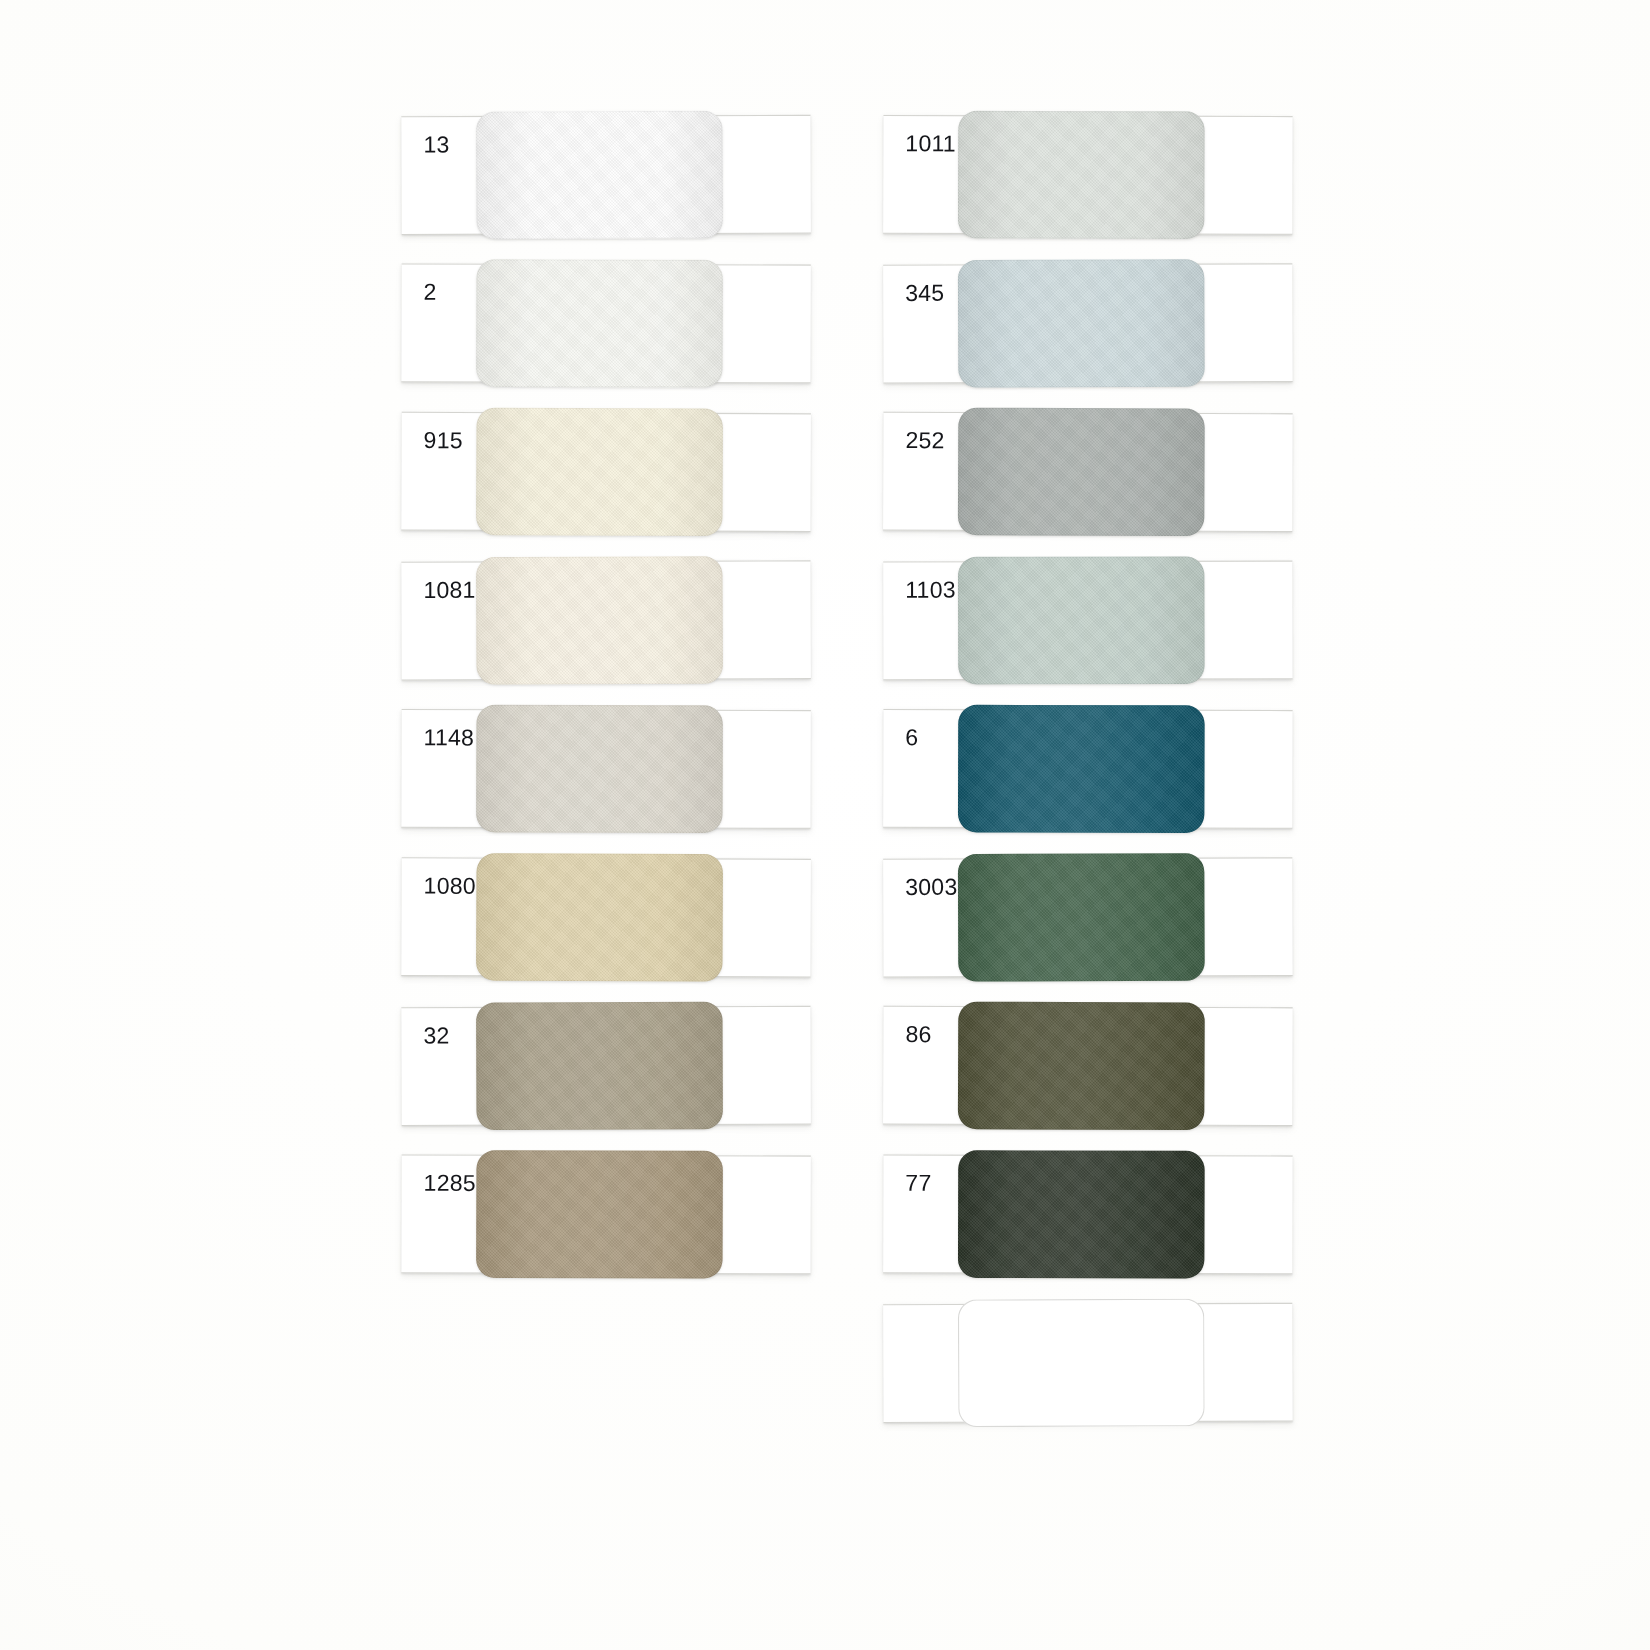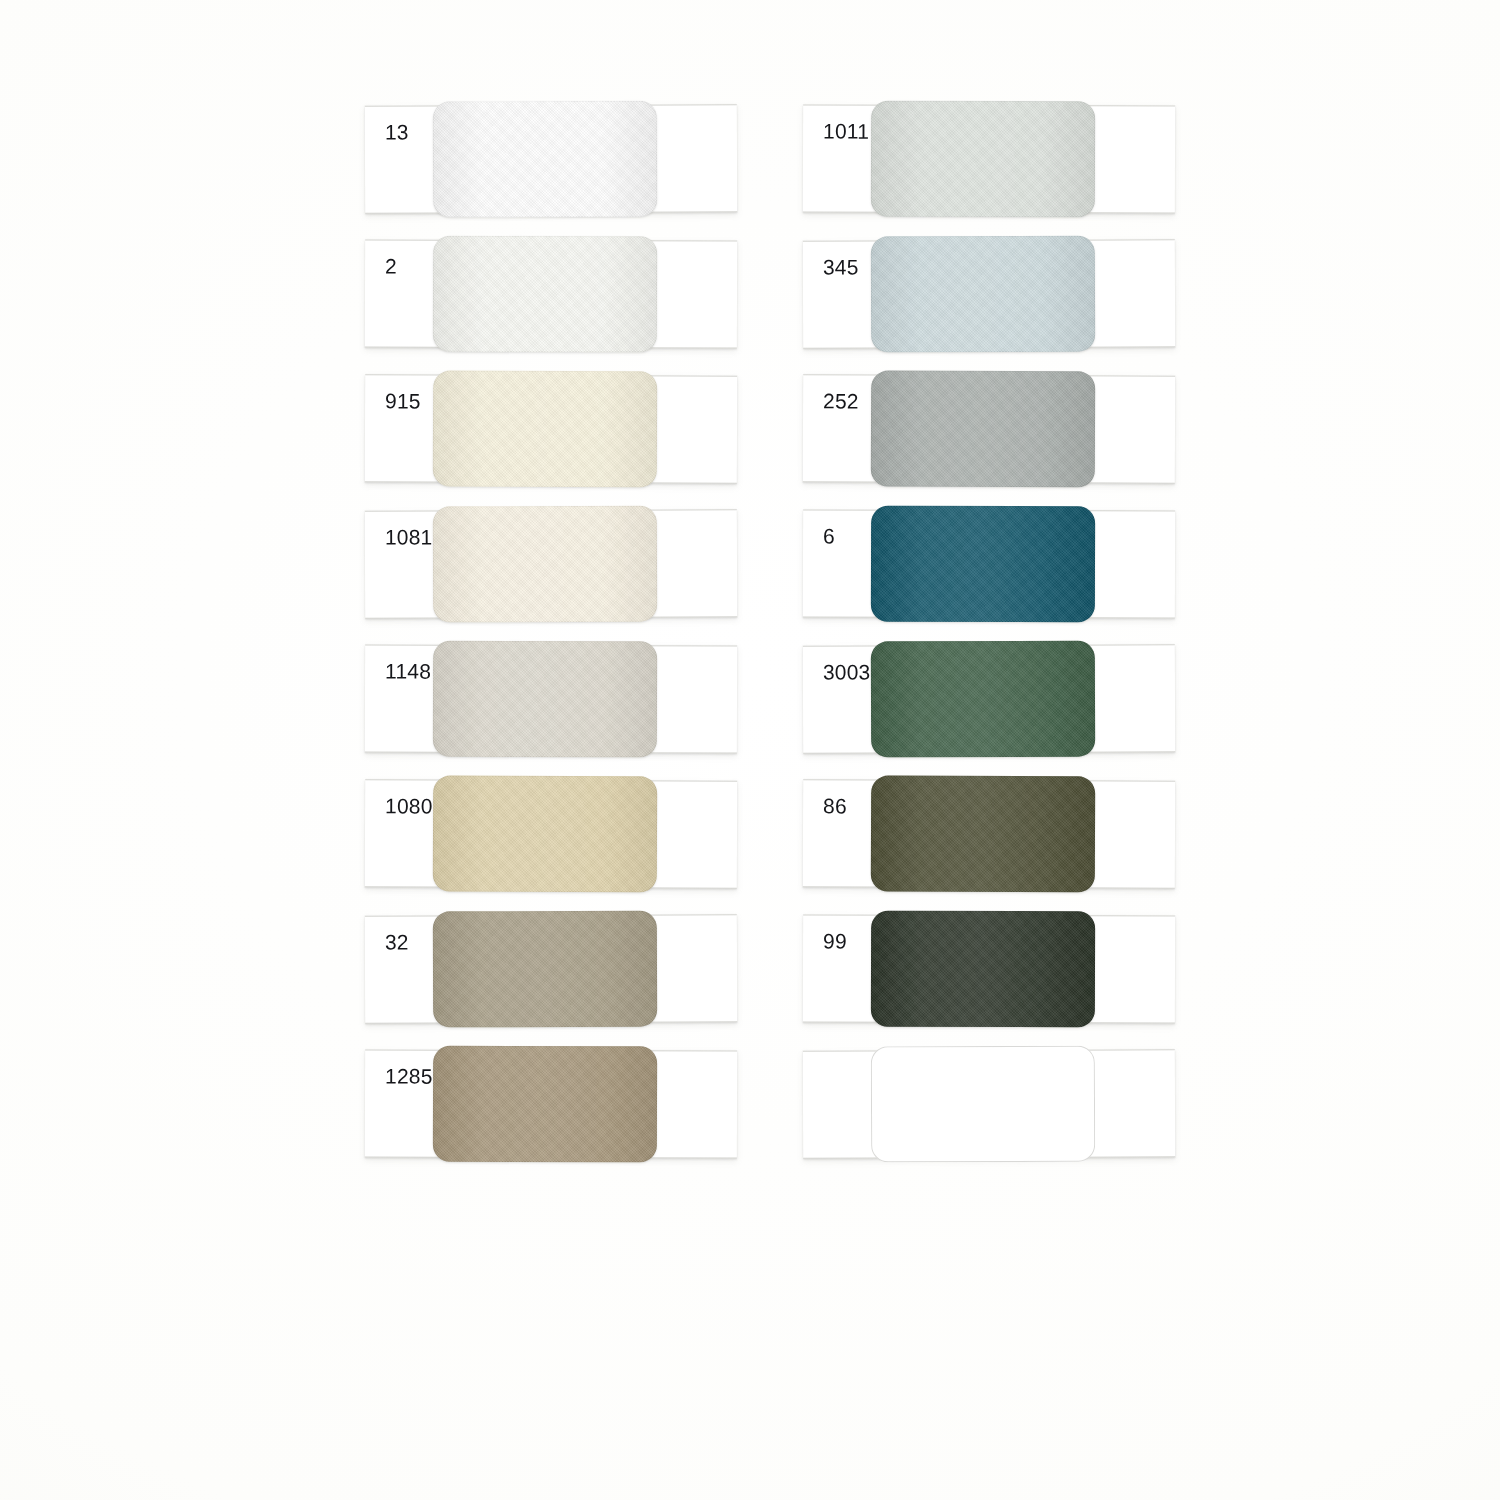--- a/index.html
+++ b/index.html
@@ -196,39 +196,43 @@
     <div class="card r1">
       <span class="card-number">345</span>
       <div class="patch" style="background-color: rgb(204, 218, 221);"></div>
     </div>
 
     <div class="card r4">
       <span class="card-number">252</span>
       <div class="patch" style="background-color: rgb(170, 176, 173);"></div>
     </div>
 
+    <div class="card r3">
+      <span class="card-number">1103</span>
+      <div class="patch" style="background-color: rgb(192, 207, 200);"></div>
+    </div>
 
     <div class="card r2">
       <span class="card-number">6</span>
       <div class="patch" style="background-color: rgb(17, 86, 106);"></div>
     </div>
 
     <div class="card r1">
       <span class="card-number">3003</span>
       <div class="patch" style="background-color: rgb(63, 96, 71);"></div>
     </div>
 
 
     <div class="card r4">
       <span class="card-number">86</span>
       <div class="patch" style="background-color: rgb(78, 79, 53);"></div>
     </div>
 
     <div class="card r2">
-      <span class="card-number">99</span>
+      <span class="card-number">77</span>
       <div class="patch" style="background-color: rgb(43, 52, 40);"></div>
     </div>
 
     <div class="card r1">
       <span class="card-number"></span>
       <div class="patch blank"></div>
     </div>
 
   </div>
 

